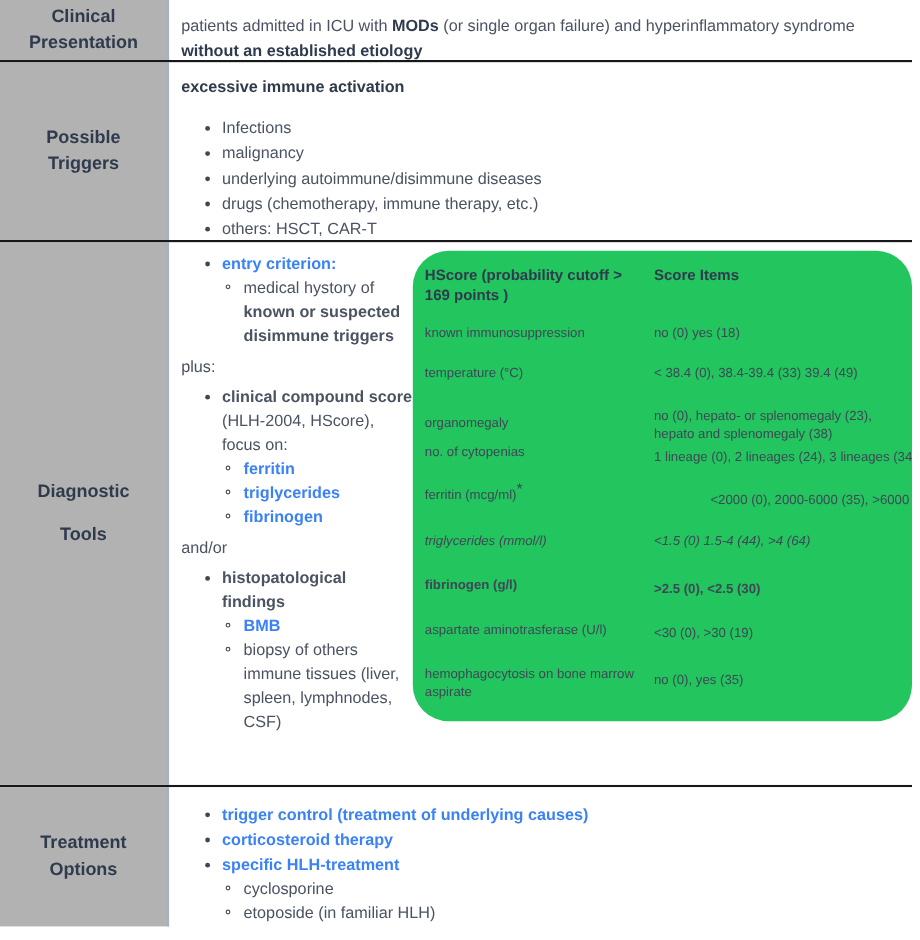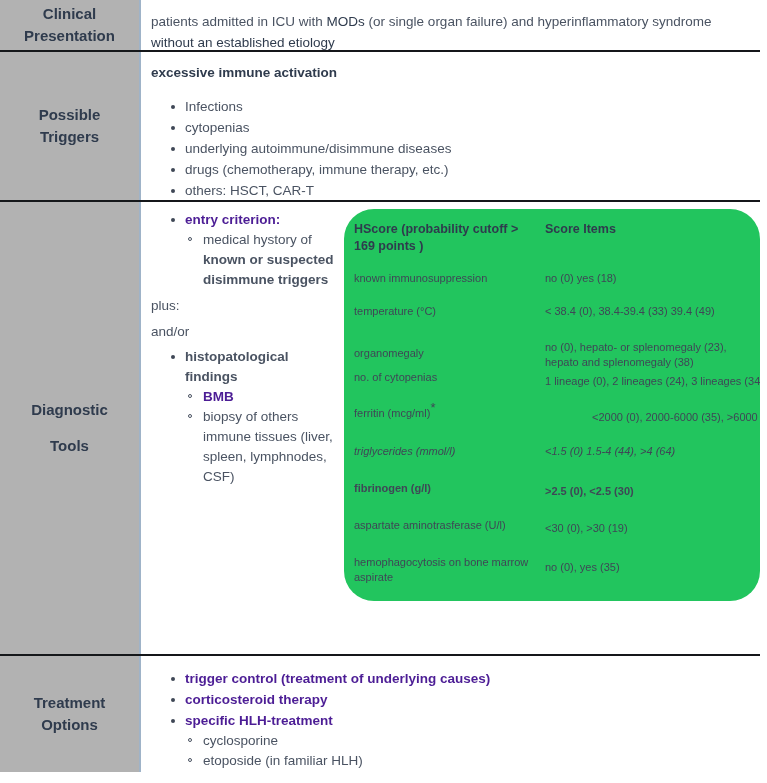--- a/index.html
+++ b/index.html
@@ -60,21 +60,21 @@
     border-top: 2px solid #15171a;
     margin: 0;
   }
 
   
   .para {
     font-size: 13.5px;
     line-height: 21px;
     color: #4a5362;
   }
-  .para b, .bold { font-weight: normal; color: #2f3b4d; }
+  .para b, .bold { font-weight: bold; color: #2f3b4d; }
 
   .head-bold {
     font-size: 13.5px;
     font-weight: bold;
     color: #2f3b4d;
     line-height: 20px;
   }
 
   ul.lvl1 {
     margin: 0;
@@ -117,21 +117,21 @@
     position: absolute;
     left: 3px;
     top: 7px;
     width: 4px;
     height: 4px;
     border-radius: 50%;
     border: 1px solid #4a5362;
     background: transparent;
     box-sizing: border-box;
   }
-  li.b > .li-text { font-weight: bold; color: #4c1d95; }
+  li.b > .li-text { font-weight: bold; color: #3b82f6; }
 
   .connector {
     font-size: 13.5px;
     line-height: 20px;
     color: #4a5362;
     margin: 6px 0 5px 0;
   }
 
   
   .diag-wrap {
@@ -215,21 +215,21 @@
 
   <div class="row" style="height:148px;">
     <div class="row-label">
       <span class="lbl-line">Possible</span>
       <span class="lbl-line">Triggers</span>
     </div>
     <div class="row-body">
       <div class="head-bold" style="margin-bottom:14px;">excessive immune activation</div>
       <ul class="lvl1">
         <li><span class="li-text">Infections</span></li>
-        <li><span class="li-text">cytopenias</span></li>
+        <li><span class="li-text">malignancy</span></li>
         <li><span class="li-text">underlying autoimmune/disimmune diseases</span></li>
         <li><span class="li-text">drugs (chemotherapy, immune therapy, etc.)</span></li>
         <li><span class="li-text">others: HSCT, CAR-T</span></li>
       </ul>
     </div>
   </div>
 
   <div class="divider"></div>
 
   <div class="row" style="height:452px;">
@@ -245,20 +245,30 @@
             <li class="b">
               <span class="li-text">entry criterion:</span>
               <ul class="lvl2">
                 <li><span>medical hystory of </span><b>known or suspected disimmune triggers</b></li>
               </ul>
             </li>
           </ul>
 
           <div class="connector">plus:</div>
 
+          <ul class="lvl1">
+            <li>
+              <b>clinical compound score</b><span> (HLH-2004, HScore), focus on:</span>
+              <ul class="lvl2">
+                <li class="b"><span class="li-text">ferritin</span></li>
+                <li class="b"><span class="li-text">triglycerides</span></li>
+                <li class="b"><span class="li-text">fibrinogen</span></li>
+              </ul>
+            </li>
+          </ul>
 
           <div class="connector">and/or</div>
 
           <ul class="lvl1">
             <li>
               <b>histopatological findings</b>
               <ul class="lvl2">
                 <li class="b"><span class="li-text">BMB</span></li>
                 <li><span class="li-text">biopsy of others immune tissues (liver, spleen, lymphnodes, CSF)</span></li>
               </ul>

